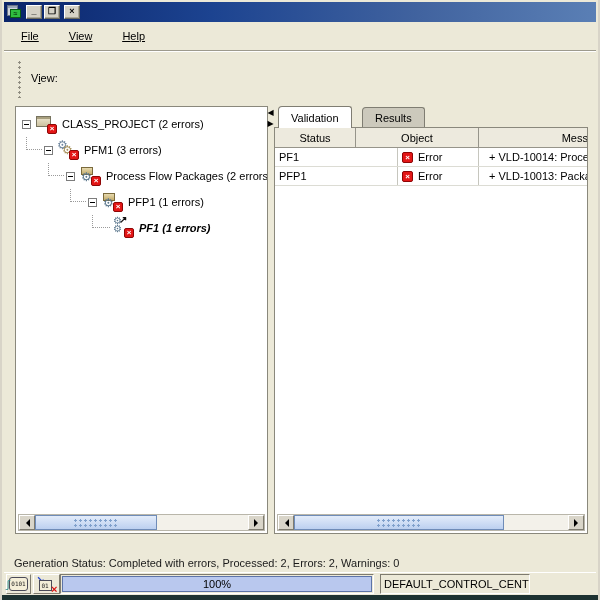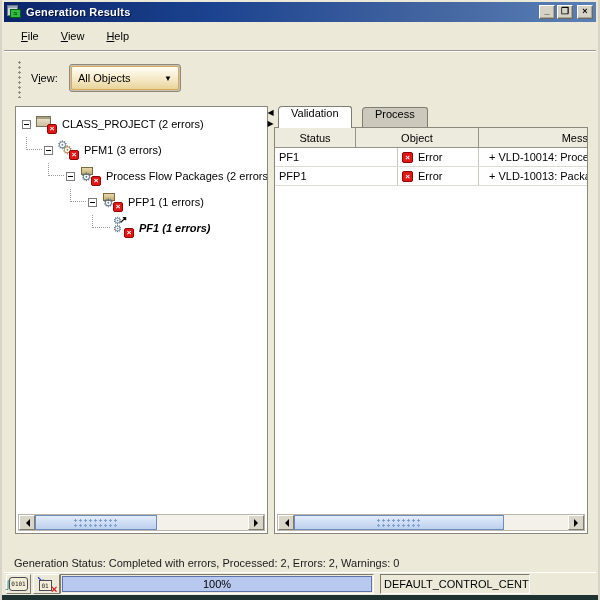--- a/index.html
+++ b/index.html
@@ -20,21 +20,21 @@
   .title-text { color:#fff; font-weight:bold; font-size:11px; letter-spacing:.2px;
     text-shadow:1px 1px 0 #00113a; flex:1 1 auto; white-space:nowrap; }
   .win-btns { display:flex; gap:2px; }
   .win-btn { width:16px; height:14px; background:#d6d2c6; border:1px solid;
     border-color:#fff #6d6a5e #6d6a5e #fff; box-shadow:inset -1px -1px 0 #a9a696;
     font-size:9px; line-height:11px; text-align:center; font-weight:bold; color:#000; }
   .win-btn.close { margin-left:2px; }
 
   
   .menubar { position:absolute; left:2px; top:24px; width:592px; height:24px;
-    display:flex; align-items:center; padding-left:8px; gap:4px; }
+    display:flex; align-items:center; padding-left:8px; gap:12px;text-decoration:underline; }
   .menu-item { padding:2px 9px; cursor:default; }
   .mn { text-decoration:underline; }
   .menusep { position:absolute; left:2px; top:50px; width:592px; height:2px;
     border-top:1px solid #9d9a8d; border-bottom:1px solid #fff; }
 
   
   .toolbar { position:absolute; left:9px; top:52px; width:592px; height:52px; }
   .grip { position:absolute; left:7px; top:8px; width:3px; height:38px;
     background-image:radial-gradient(circle,#8f8c80 1px,transparent 1.2px);
     background-size:3px 5px; }
@@ -70,21 +70,21 @@
   .gear1 { position:absolute; left:0; top:-3px; font-size:12px; color:#7188a0; }
   .gear2 { position:absolute; left:5px; top:2px; font-size:12px; color:#a8935e; }
   .pkg-base { position:absolute; left:2px; top:0; width:12px; height:8px;
     background:linear-gradient(#e6d9ae,#c4ac6c); border:1px solid #7a6a3c; }
   .pf-gearA { position:absolute; left:1px; top:-4px; font-size:10px; color:#5c788e; }
   .pf-gearB { position:absolute; left:1px; top:4px; font-size:10px; color:#5c788e; }
   .pf-arrow { position:absolute; left:7px; top:-5px; font-size:10px; font-weight:bold; color:#111; }
   .lbl-bold-italic { font-weight:bold; font-style:italic; }
 
   
-  .tab { position:absolute; display:flex; justify-content:center;
+  .tab { position:absolute; display:flex; align-items:center; justify-content:center;
     border:1px solid #7f7d72; border-bottom:none; border-radius:4px 3px 0 0; padding:0 12px; }
   .tab-validation { left:276px; top:106px; height:22px; background:#fff; z-index:3; }
   .tab-script { left:360px; top:107px; height:20px; background:#ccc9bc; z-index:1; }
   .table-panel { position:absolute; left:272px; top:127px; width:314px; height:407px;
     background:#fff; border:1px solid #8a887c; overflow:hidden; z-index:2; }
   .grid-head { display:flex; height:20px; background:#edeade; border-bottom:1px solid #96948a; width:416px; }
   .gh-cell { border-right:1px solid #96948a; display:flex; align-items:center; justify-content:center; }
   .col-object { width:123px; flex:0 0 auto; }
   .col-status { width:81px; flex:0 0 auto; }
   .col-message { width:211px; flex:0 0 auto; }
@@ -135,44 +135,37 @@
 </head>
 <body>
 
 <div class="window">
 
   <div class="titlebar">
     <div class="app-icon">
       <div class="grid"></div>
       <div class="chart">≈</div>
     </div>
-    <div class="title-text">Generation Results</div>
     <div class="win-btns">
       <div class="win-btn">_</div>
       <div class="win-btn">❐</div>
       <div class="win-btn close">×</div>
     </div>
   </div>
 
   <div class="menubar">
     <div class="menu-item"><span class="mn">F</span><span>ile</span></div>
     <div class="menu-item"><span class="mn">V</span><span>iew</span></div>
     <div class="menu-item"><span class="mn">H</span><span>elp</span></div>
   </div>
   <div class="menusep"></div>
 
   <div class="toolbar">
     <div class="grip"></div>
     <div class="view-label"><span>V</span><span class="mn">i</span><span>ew:</span></div>
-    <div class="combo">
-      <div class="combo-inner">
-        <span class="combo-value">All Objects</span>
-        <span class="combo-arrow">▼</span>
-      </div>
-    </div>
   </div>
 
   <div class="tree-panel">
     <div class="tree">
 
       <div class="tree-row" style="padding-left:6px;">
         <span class="minus-box"></span>
         <span class="node-icon">
           <span class="proj-base"></span>
           <span class="badge">×</span>
@@ -242,21 +235,21 @@
 
   <div class="splitter">
     <span class="spl-arrow">◀</span>
     <span class="spl-arrow">▶</span>
   </div>
 
   <div class="tab tab-validation">
       <span>Validation</span>
     </div>
   <div class="tab tab-script">
-      <span>Process</span>
+      <span>Results</span>
     </div>
 
   <div class="table-panel">
     <div class="grid-head">
       <div class="gh-cell col-status">Status</div>
       <div class="gh-cell col-object">Object</div>
       <div class="gh-cell col-message">Message</div>
     </div>
 
     <div class="grid-row">

